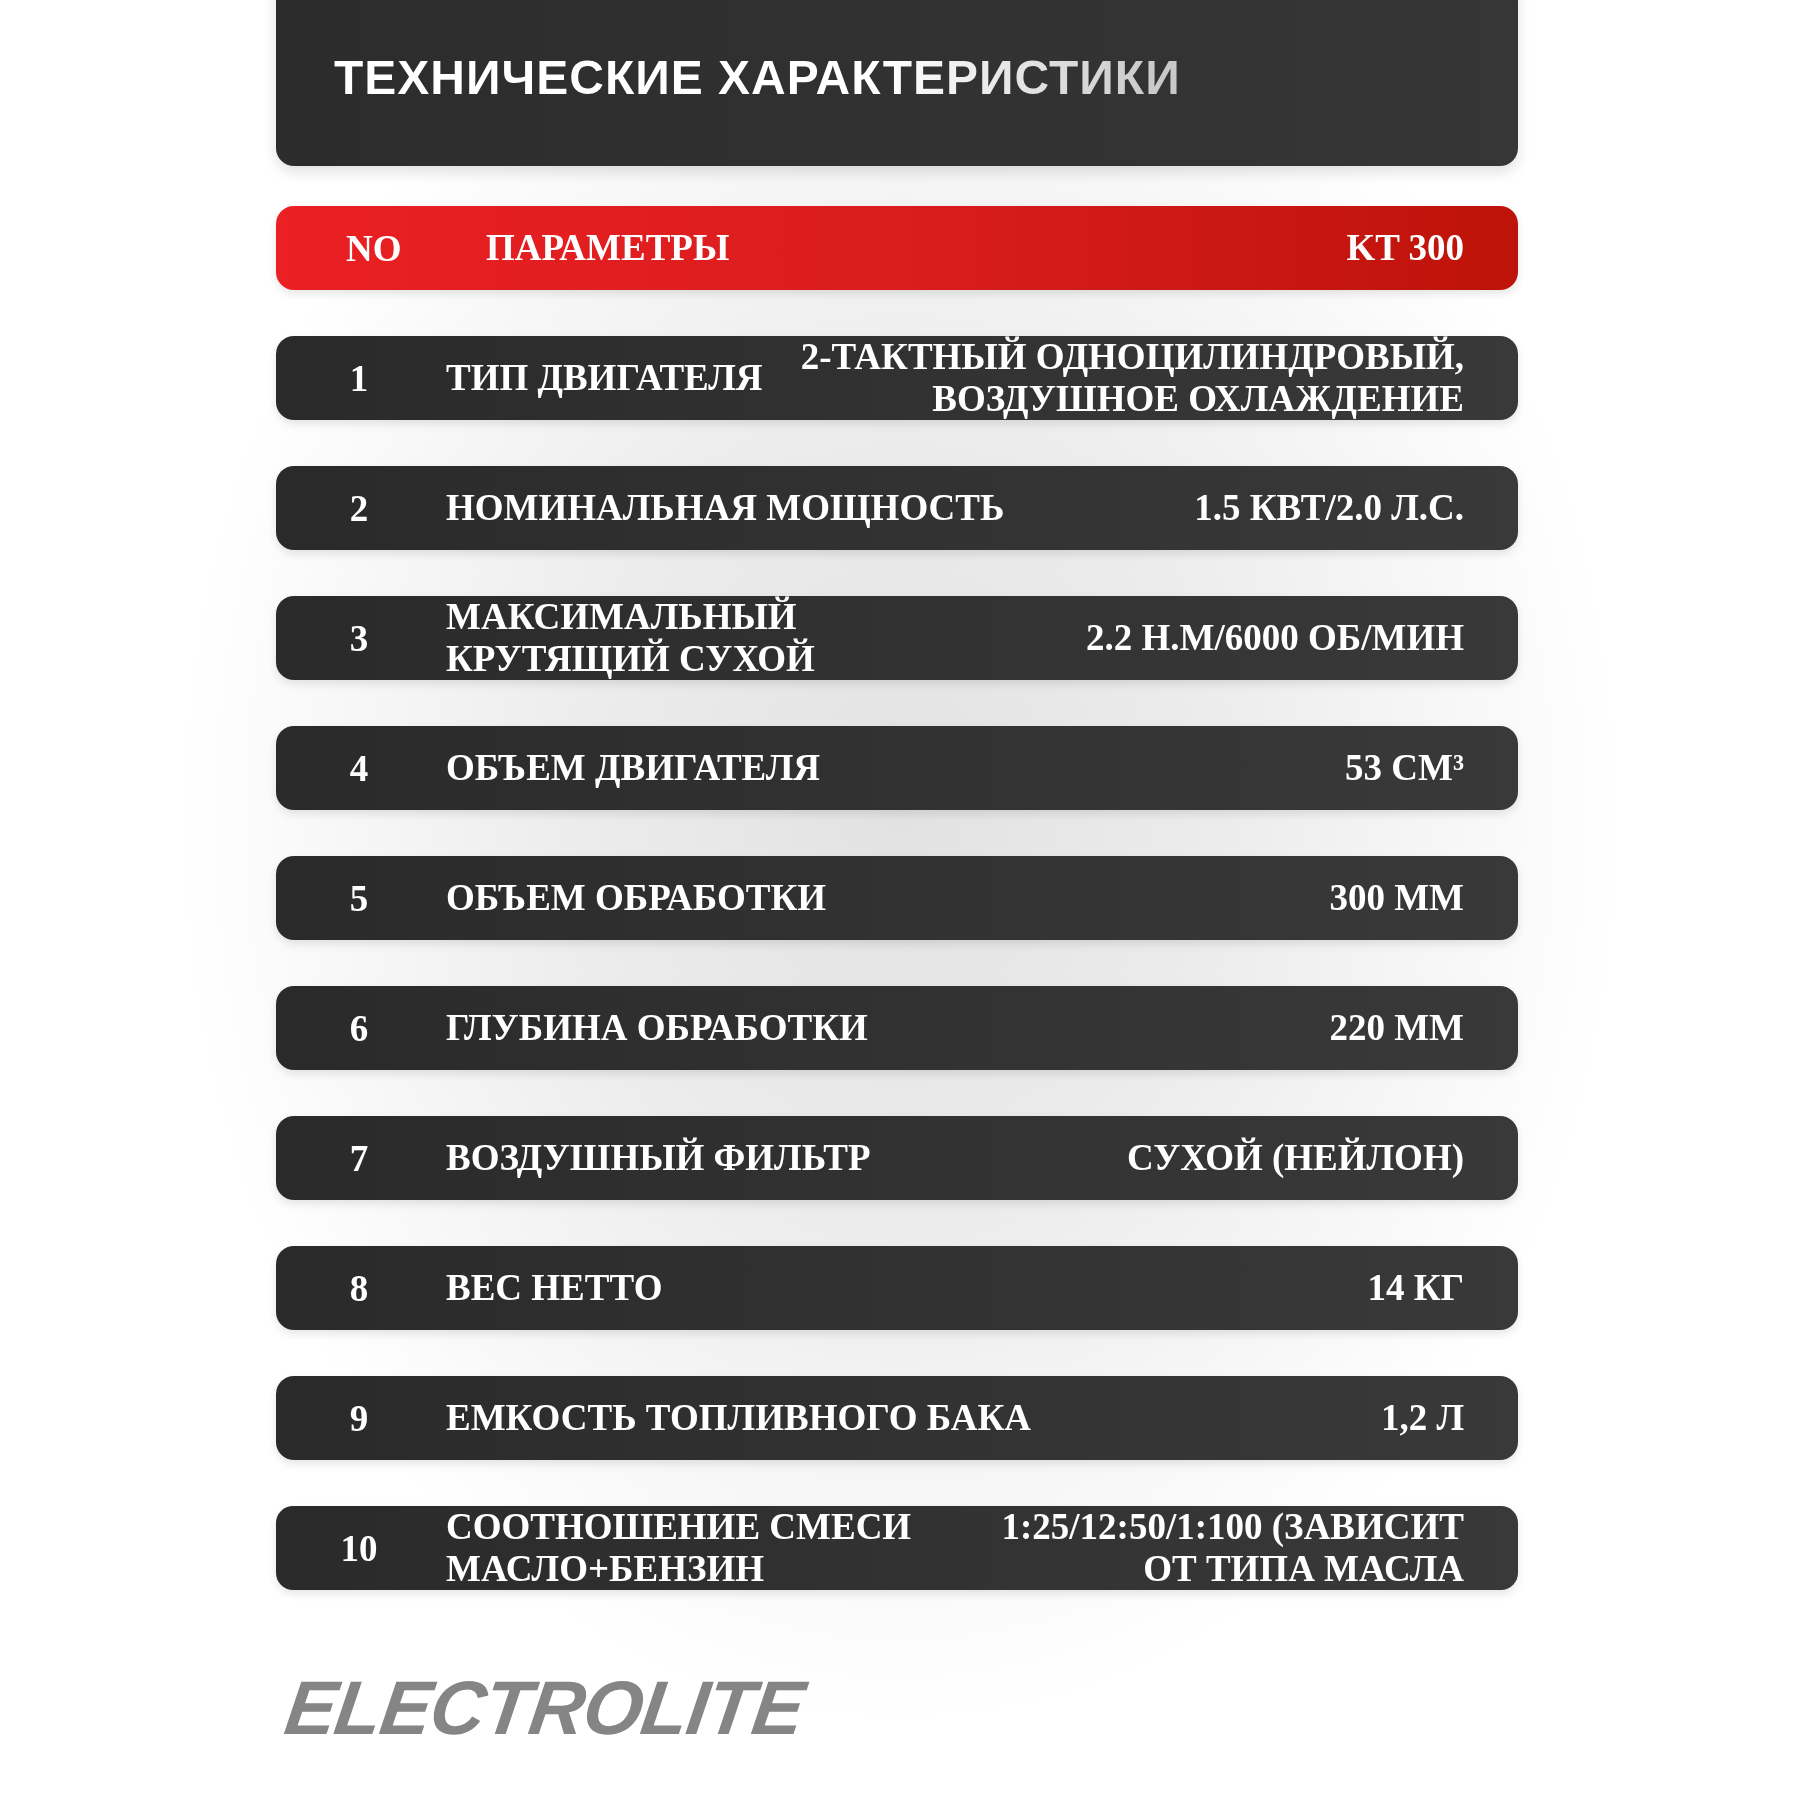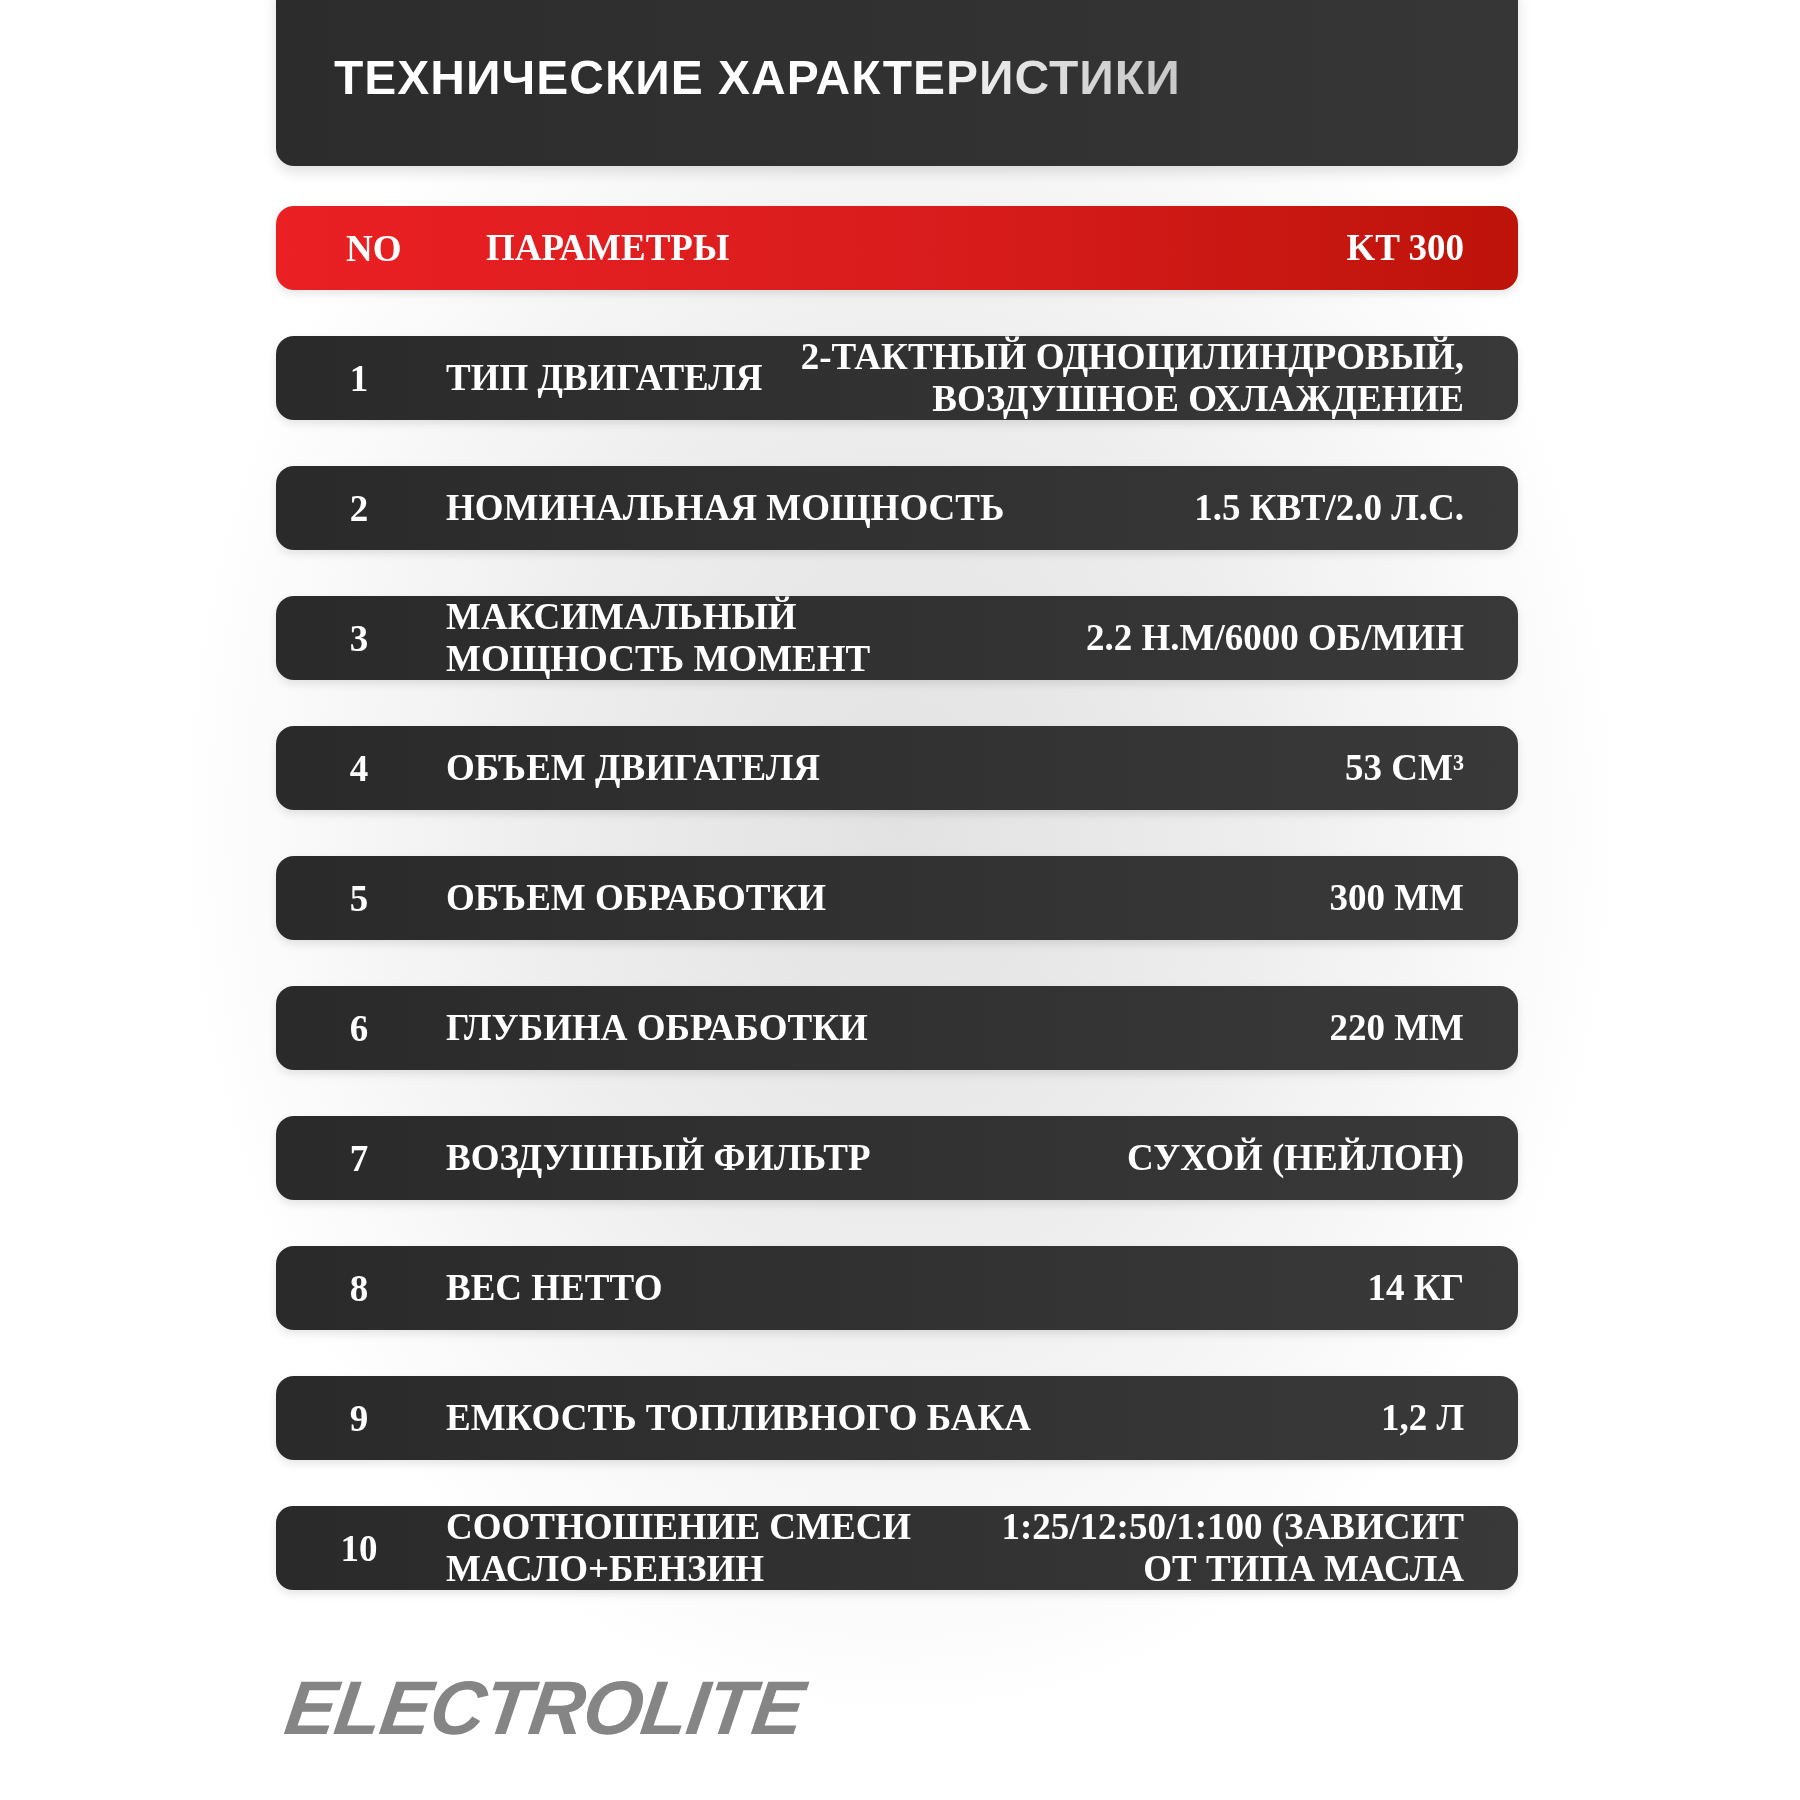--- a/index.html
+++ b/index.html
@@ -77,21 +77,21 @@
 
 <div class="row" style="top:466px;">
   <div class="cell-no">2</div>
   <div class="cell-param">НОМИНАЛЬНАЯ МОЩНОСТЬ</div>
   <div class="cell-value">1.5 КВТ/2.0 Л.С.</div>
 </div>
 
 <div class="row" style="top:596px;">
   <div class="cell-no">3</div>
   <div class="cell-param">МАКСИМАЛЬНЫЙ
-МОЩНОСТЬ МОМЕНТ</div>
+КРУТЯЩИЙ СУХОЙ</div>
   <div class="cell-value">2.2 Н.М/6000 ОБ/МИН</div>
 </div>
 
 <div class="row" style="top:726px;">
   <div class="cell-no">4</div>
   <div class="cell-param">ОБЪЕМ ДВИГАТЕЛЯ</div>
   <div class="cell-value">53 СМ³</div>
 </div>
 
 <div class="row" style="top:856px;">

